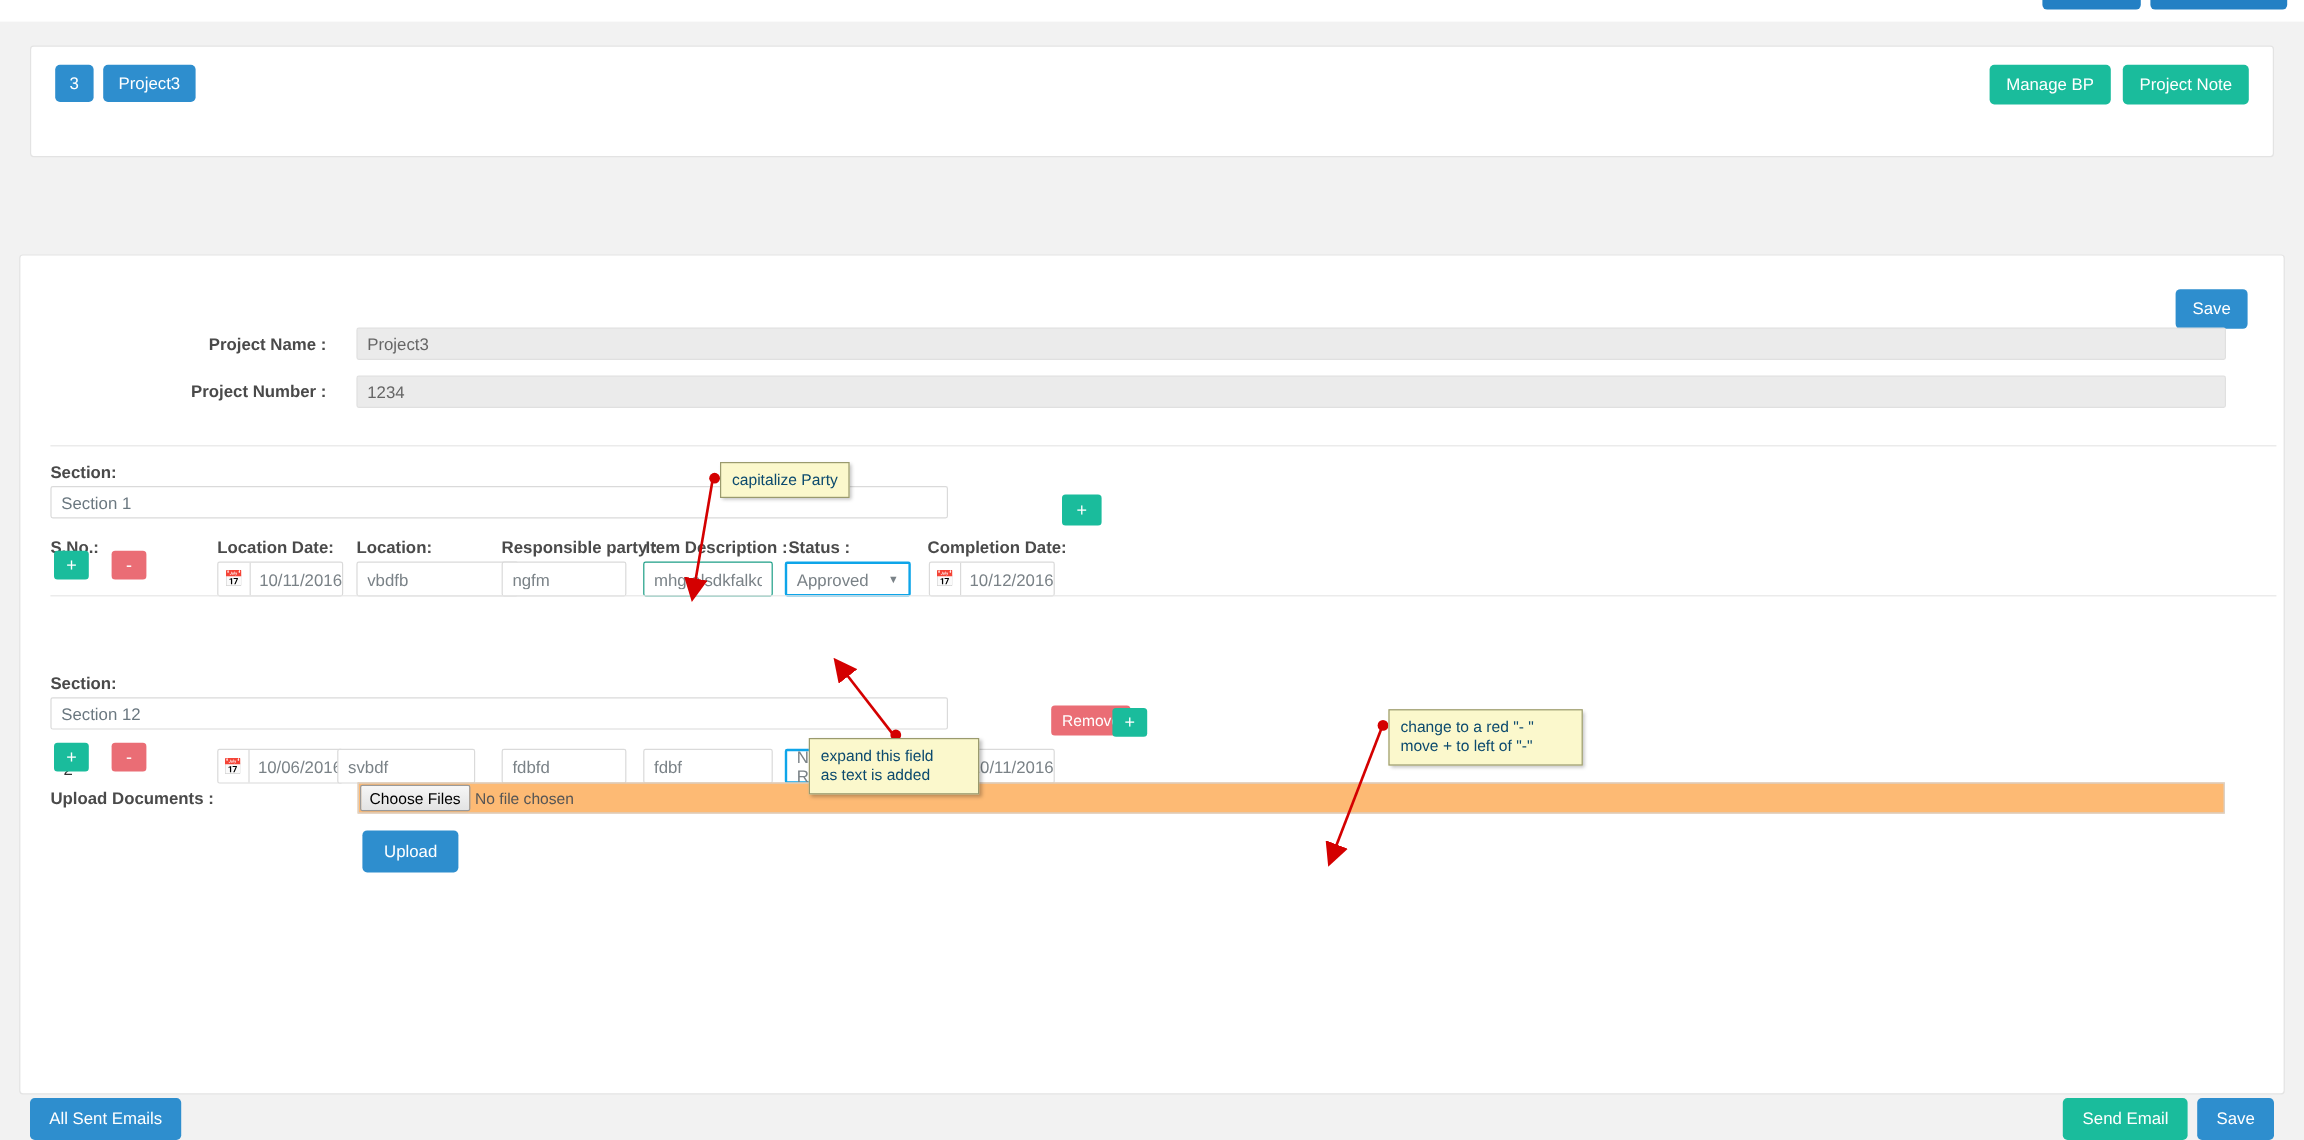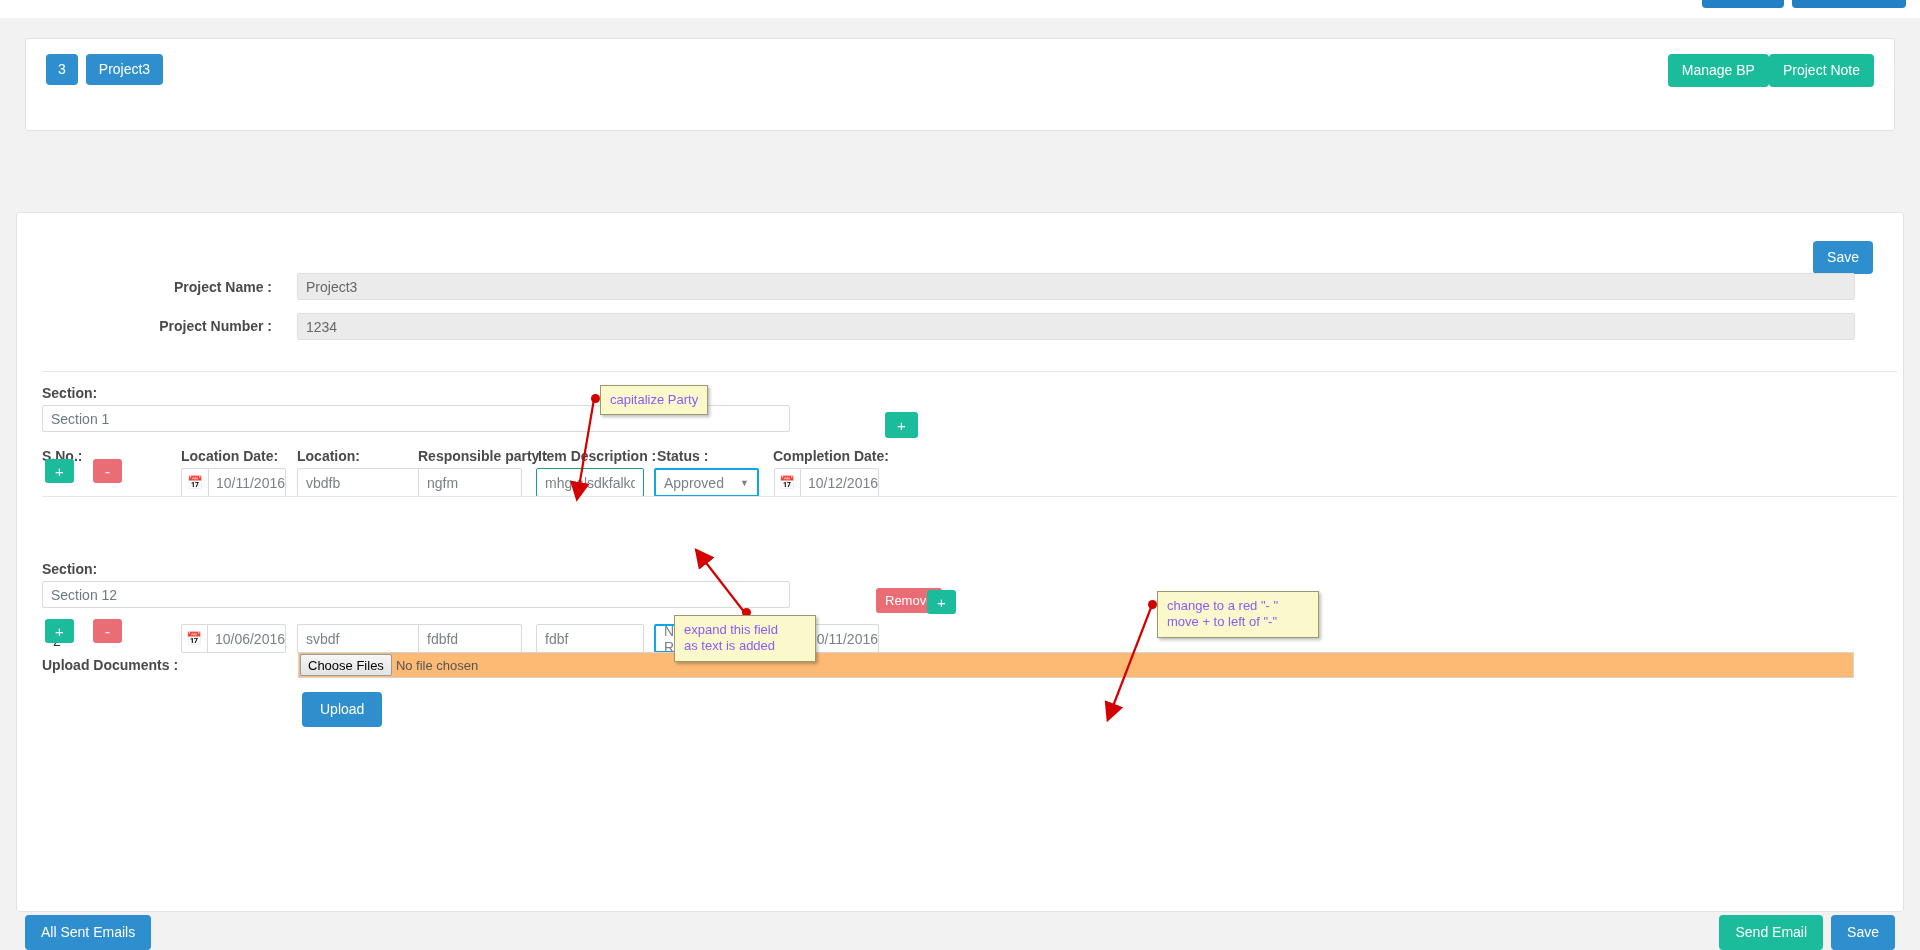--- a/index.html
+++ b/index.html
@@ -36,21 +36,21 @@
   .header-panel {
     position: absolute; left: 25px; top: 38px; width: 1870px; height: 93px;
   }
   .chip-row { position: absolute; left: 20px; top: 15px; display: flex; gap: 8px; }
   .chip {
     background: #2e8ece; color: #fff; border: none; border-radius: 4px;
     padding: 7px 13px; font-size: 14px; line-height: 1.2; cursor: pointer;
     font-family: "Liberation Sans", sans-serif;
   }
   .chip.num { padding: 7px 12px; }
-  .hdr-actions { position: absolute; right: 20px; top: 15px; display: flex; }
+  .hdr-actions { position: absolute; right: 20px; top: 15px; display: flex; gap: 10px; }
   .btn {
     border: none; border-radius: 4px; color: #fff; cursor: pointer;
     font-size: 14px; padding: 8px 14px; line-height: 1.2;
     font-family: "Liberation Sans", sans-serif;
   }
   .btn-green { background: #1abc9c; }
   .btn-blue { background: #2e8ece; }
 
   
   .main-panel {
@@ -150,21 +150,21 @@
   .no-file { font-size: 13px; color: #555; }
 
   
   .bottom-left { position: absolute; left: 25px; top: 915px; }
   .bottom-right { position: absolute; right: 25px; top: 915px; display: flex; gap: 8px; }
 
   
   .anno {
     position: absolute; background: #fbf8cc; border: 1px solid #9a9a6e;
     box-shadow: 2px 2px 3px rgba(0,0,0,.25);
-    font-size: 13px; color: #8b5cf6; padding: 6px 9px; line-height: 1.25;
+    font-size: 13px; color: #0c4a6e; padding: 6px 9px; line-height: 1.25;
     white-space: pre-line;
   }
   .dot {
     position: absolute; width: 9px; height: 9px; border-radius: 50%;
     background: #d40000;
   }
   svg.arrows {
     position: absolute; left: 0; top: 0; width: 1920px; height: 950px;
     pointer-events: none;
   }
@@ -248,21 +248,21 @@
     <div class="sec-label" style="left:25px; top:348px;">Section:</div>
     <textarea class="sec-input" style="top: 368px;">Section 12</textarea>
 
     <div class="sno-val" style="left:36px; top:420px;">2</div>
 
     <div class="datewrap" style="left:164px; top:411px; width:105px;">
       <div class="date-ico">📅</div>
       <div class="date-val">10/06/2016</div>
     </div>
 
-    <input class="inp" style="left: 280px; top: 411px; width: 125px;" value="svbdf">
+    <input class="inp" style="left: 264px; top: 411px; width: 115px;" value="svbdf">
     <input class="inp" style="left: 401px; top: 411px; width: 104px;" value="fdbfd">
     <input class="inp" style="left: 519px; top: 411px; width: 108px;" value="fdbf">
 
     <div class="selwrap" style="left:637px; top:411px; width:105px;">
       <span>Not Reviewed</span>
       <span class="caret">▼</span>
     </div>
 
     <div class="datewrap" style="left:757px; top:411px; width:105px;">
       <div class="date-ico">📅</div>

